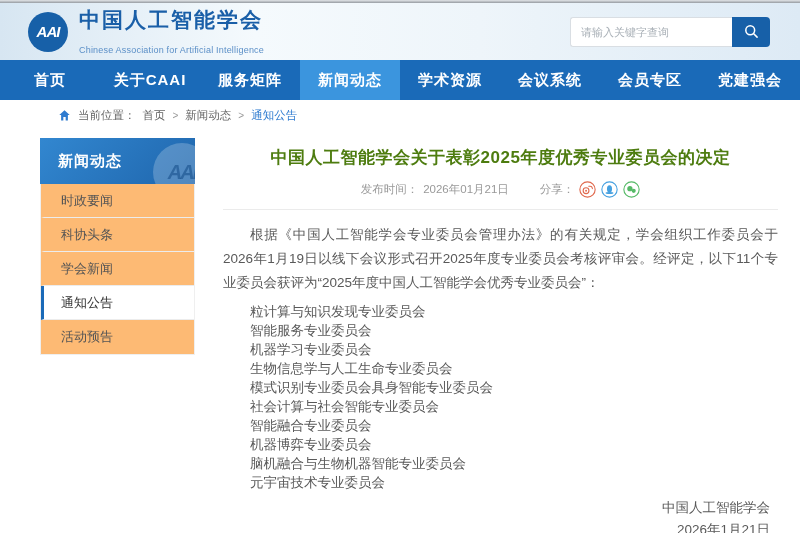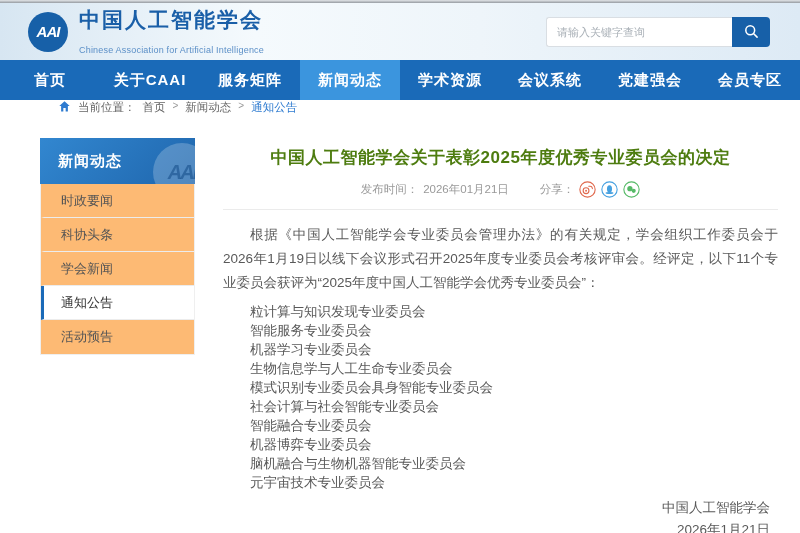--- a/index.html
+++ b/index.html
@@ -24,21 +24,21 @@
     width: 40px; height: 40px; border-radius: 50%;
     background: #1760a8; color: #fff;
     display: flex; align-items: center; justify-content: center;
     font-weight: bold; font-style: italic; font-size: 15px; letter-spacing: -1px;
     flex: 0 0 auto;
   }
   .org-cn { font-size: 21px; font-weight: bold; color: #1a5fa8; letter-spacing: 2px; line-height: 1.1; }
   .org-en { font-size: 9px; color: #5b8fc7; margin-top: 13px; letter-spacing: .2px; }
   .search-box { display: flex; height: 30px; }
   .search-input {
-    width: 186px; border: 1px solid #d9dee3; border-right: none;
+    width: 162px; border: 1px solid #d9dee3; border-right: none;
     border-radius: 3px 0 0 3px; padding: 0 10px;
     font-size: 11px; color: #333; background: #fff; outline: none;
     font-family: inherit;
   }
   .search-input::placeholder { color: #a9b0b7; }
   .search-btn {
     width: 38px; background: #1760a8; border: none;
     border-radius: 0 4px 4px 0; cursor: pointer;
     display: flex; align-items: center; justify-content: center;
   }
@@ -47,21 +47,21 @@
   .nav { height: 40px; background: #1a6ab8; display: flex; }
   .nav-item {
     flex: 1; display: flex; align-items: center; justify-content: center;
     color: #fff; font-size: 15px; font-weight: bold; cursor: pointer;
     letter-spacing: 1px;
   }
   .nav-item.active { background: #3b95de; }
 
   
   .breadcrumb {
-    height: 30px; display: flex; 
+    height: 30px; display: flex; align-items: center;
     padding-left: 58px; gap: 7px;
     font-size: 11.5px; color: #666; background: #fff;
   }
   .crumb { color: #666; cursor: pointer; }
   .crumb.current { color: #2e7bd0; }
   .crumb-sep { color: #999; font-size: 10px; }
 
   
   .main { display: flex; padding: 8px 20px 0 40px; }
 
@@ -137,22 +137,22 @@
   </div>
 </header>
 
 <nav class="nav">
   <div class="nav-item">首页</div>
   <div class="nav-item">关于CAAI</div>
   <div class="nav-item">服务矩阵</div>
   <div class="nav-item active">新闻动态</div>
   <div class="nav-item">学术资源</div>
   <div class="nav-item">会议系统</div>
+  <div class="nav-item">会员专区</div>
   <div class="nav-item">党建强会</div>
-  <div class="nav-item">会员专区</div>
 </nav>
 
 <div class="breadcrumb">
   <span style="display:flex;">
     <svg width="13" height="13" viewBox="0 0 20 20">
       <path d="M10 2 L18 9.2 H15.2 V17.5 H11.8 V12.3 H8.2 V17.5 H4.8 V9.2 H2 Z" fill="#2e7bd0"></path>
     </svg>
   </span>
   <span>当前位置：</span>
   <span class="crumb">首页</span>

